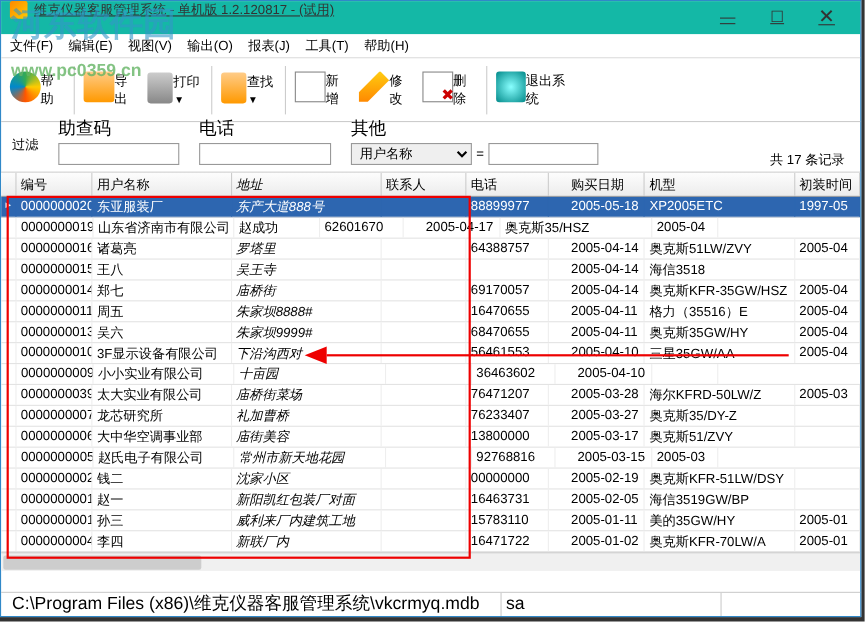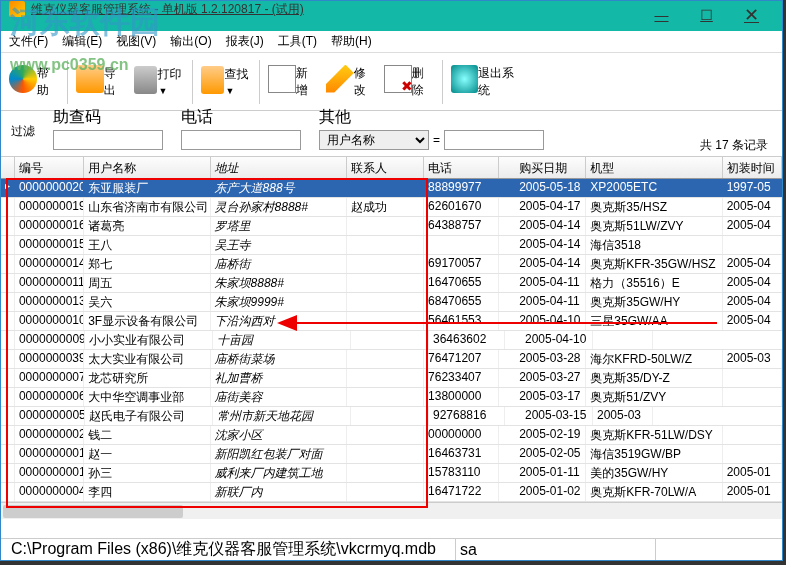--- a/index.html
+++ b/index.html
@@ -173,21 +173,20 @@
           <div class="gc c4"></div>
           <div class="gc c5">88899977</div>
           <div class="gc c6">2005-05-18</div>
           <div class="gc c7">XP2005ETC</div>
           <div class="gc c8">1997-05</div>
         </div>
         <div class="gr">
           <div class="gc c0"></div>
           <div class="gc c1">0000000019</div>
           <div class="gc c2">山东省济南市有限公司</div>
-          <div class="gc c3">灵台孙家村8888#</div>
           <div class="gc c4">赵成功</div>
           <div class="gc c5">62601670</div>
           <div class="gc c6">2005-04-17</div>
           <div class="gc c7">奥克斯35/HSZ</div>
           <div class="gc c8">2005-04</div>
         </div>
         <div class="gr">
           <div class="gc c0"></div>
           <div class="gc c1">0000000016</div>
           <div class="gc c2">诸葛亮</div>

